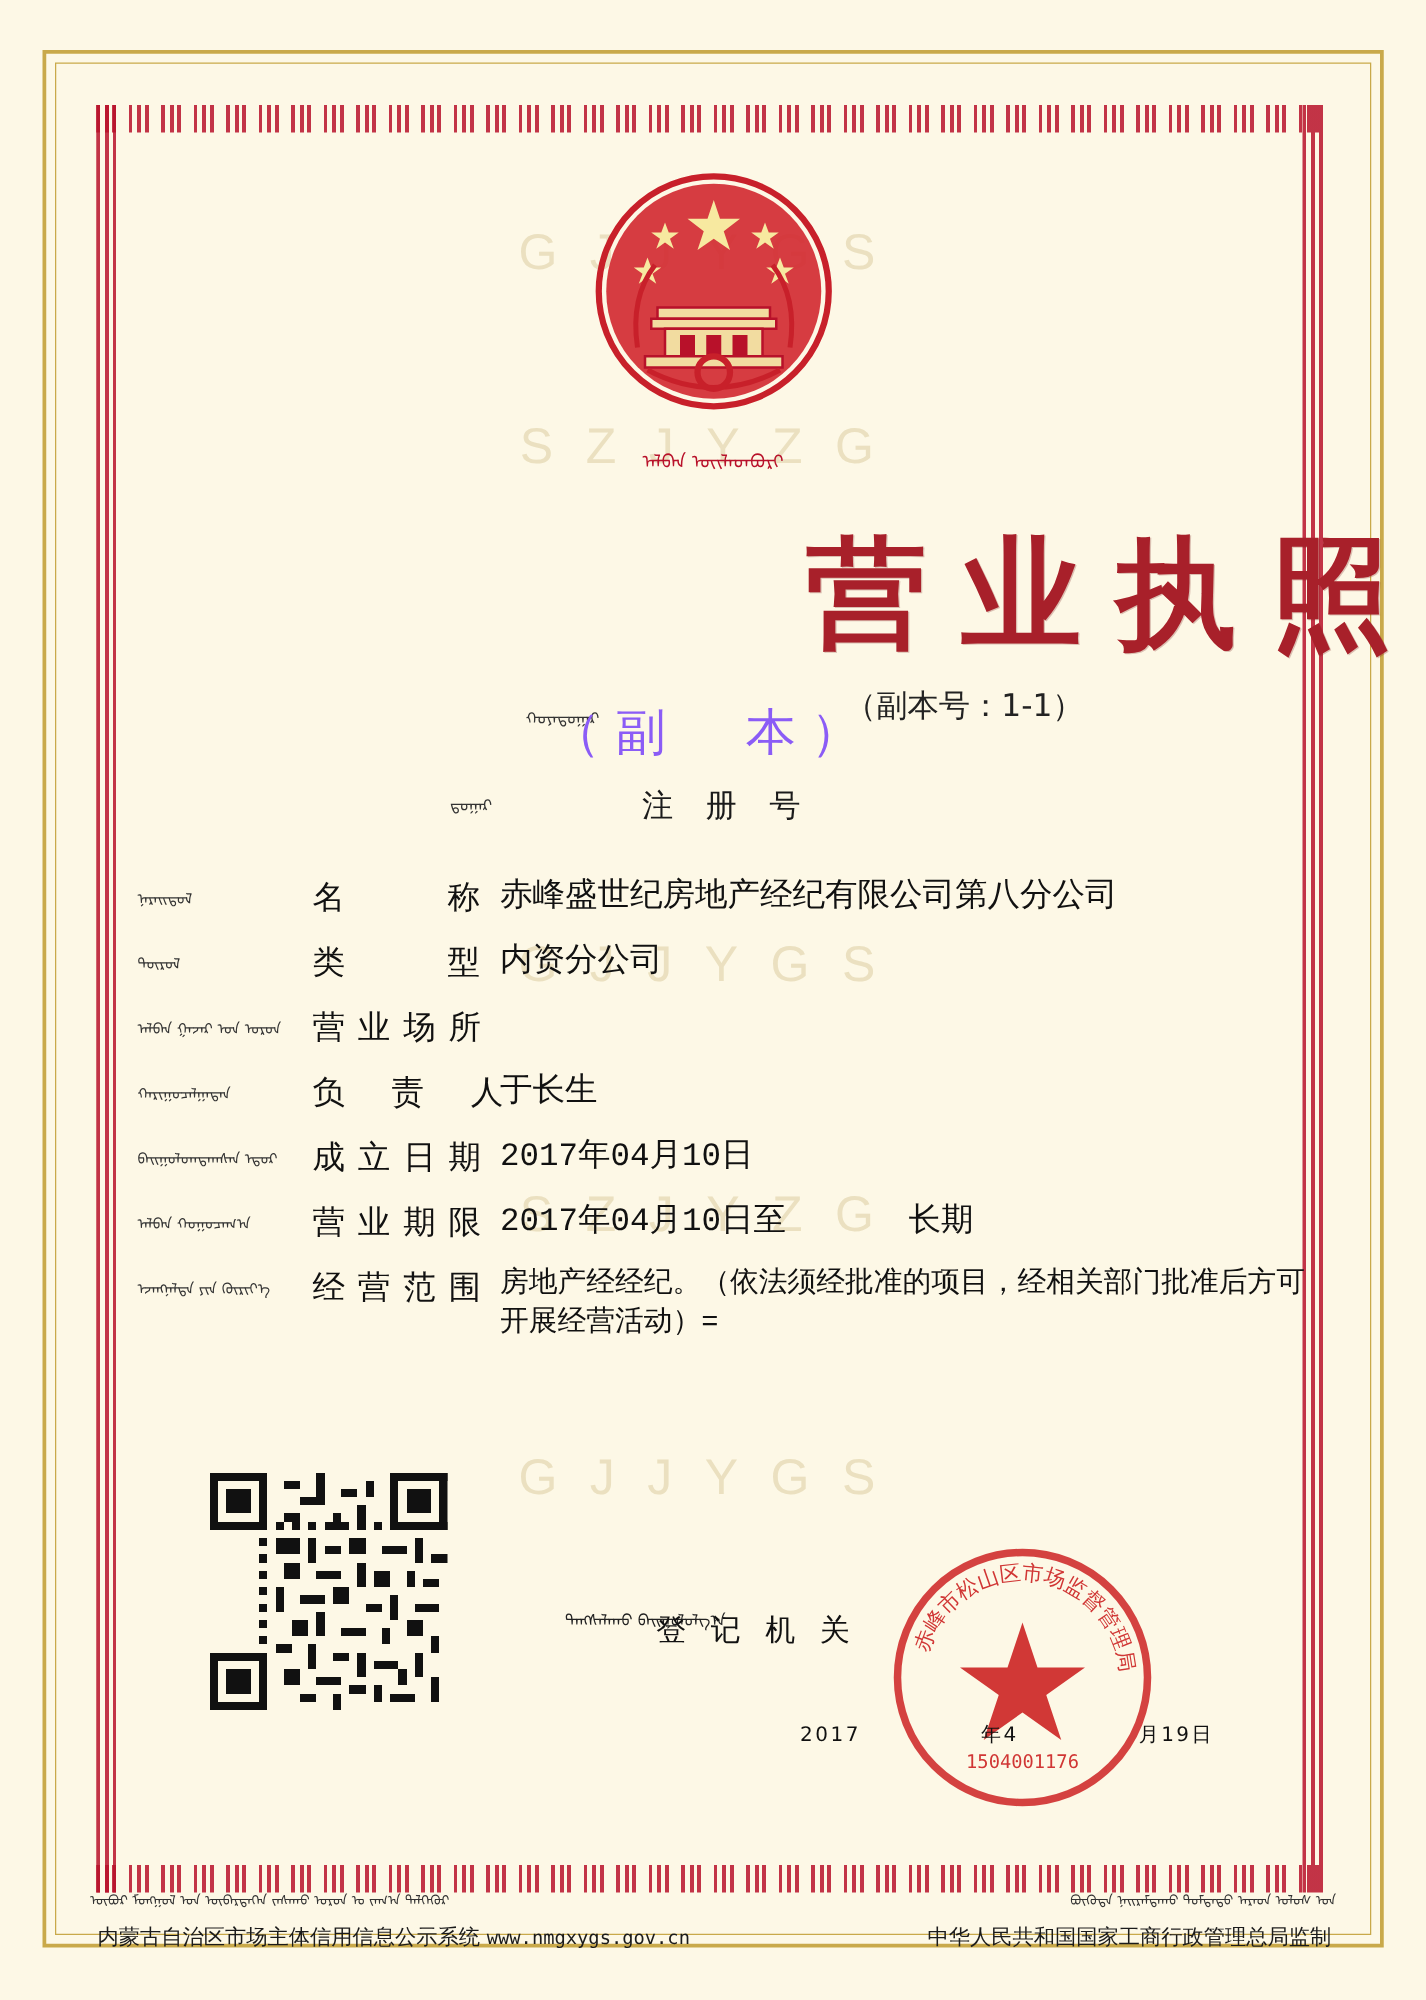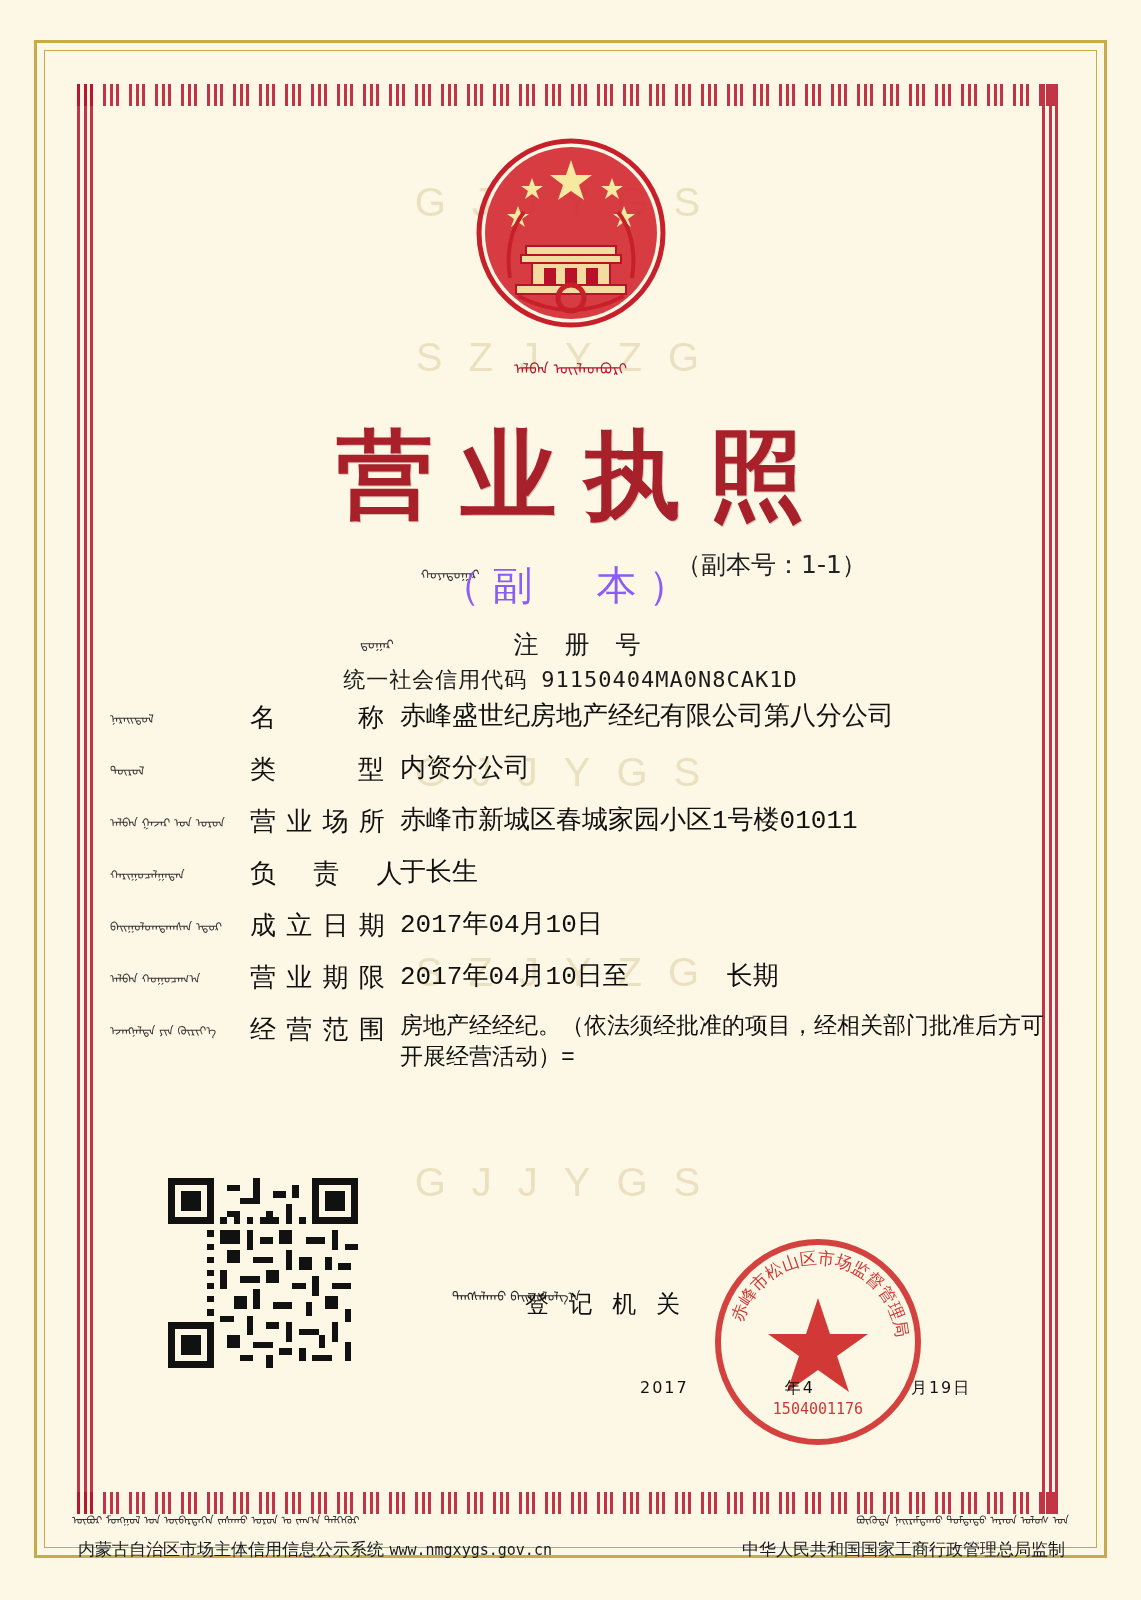--- a/index.html
+++ b/index.html
@@ -116,21 +116,21 @@
     text-align: center;
     color: #b8112a;
     font-size: 15px;
     letter-spacing: 60px;
     font-family: "DejaVu Sans", sans-serif;
   }
   .main-title {
     position: absolute;
     top: 412px;
     left: 0; right: 0;
-    text-align: center;
+    text-align: right;
     font-size: 96px;
     font-weight: bold;
     color: #a8202a;
     letter-spacing: 28px;
     text-indent: 28px;
     font-family: Liberation Mono, monospace;
     text-shadow: 1px 1px 0 rgba(120,20,20,.25);
   }
   .sub-title {
     position: absolute;
@@ -386,43 +386,39 @@
 
   <div class="mongol-title">ᠠᠯᠪᠠᠨ ᠦᠢᠯᠡᠳᠪᠦᠷᠢ</div>
   <div class="main-title">营业执照</div>
   <div class="sub-mongol">ᠬᠣᠶᠠᠳᠤᠭᠠᠷ</div>
   <div class="sub-title">（副　本）</div>
   <div class="copy-no">（副本号：1-1）</div>
 
   <div class="reg-mongol-left">ᠳ᠋ᠤᠭᠠᠷ</div>
   <div class="reg-block">
     <div class="reg-line1">注 册 号</div>
-    <div class="reg-line2">
-      <span>统一社会信用代码</span><span class="reg-code">91150404MA0N8CAK1D</span>
-    </div>
   </div>
 
   <div class="fields">
 
     <div class="field-row">
       <div class="f-mongol">ᠨᠡᠷᠡᠢᠳᠦᠯ</div>
       <div class="f-label">名　　　称</div>
       <div class="f-value">赤峰盛世纪房地产经纪有限公司第八分公司</div>
     </div>
 
     <div class="field-row">
       <div class="f-mongol">ᠲᠥᠷᠥᠯ</div>
       <div class="f-label">类　　　型</div>
       <div class="f-value">内资分公司</div>
     </div>
 
     <div class="field-row">
       <div class="f-mongol">ᠠᠯᠪᠠᠨ ᠭᠠᠵᠠᠷ ᠤᠨ ᠣᠷᠣᠨ</div>
       <div class="f-label">营 业 场 所</div>
-      <div class="f-value">赤峰市新城区春城家园小区1号楼01011</div>
     </div>
 
     <div class="field-row">
       <div class="f-mongol">ᠬᠠᠷᠢᠭᠤᠴᠠᠯᠭᠠᠲᠠᠨ</div>
       <div class="f-label">负　 责　 人</div>
       <div class="f-value">于长生</div>
     </div>
 
     <div class="field-row">
       <div class="f-mongol">ᠪᠠᠢᠭᠤᠯᠤᠭᠳᠠᠭᠰᠠᠨ ᠡᠳᠦᠷ</div>

